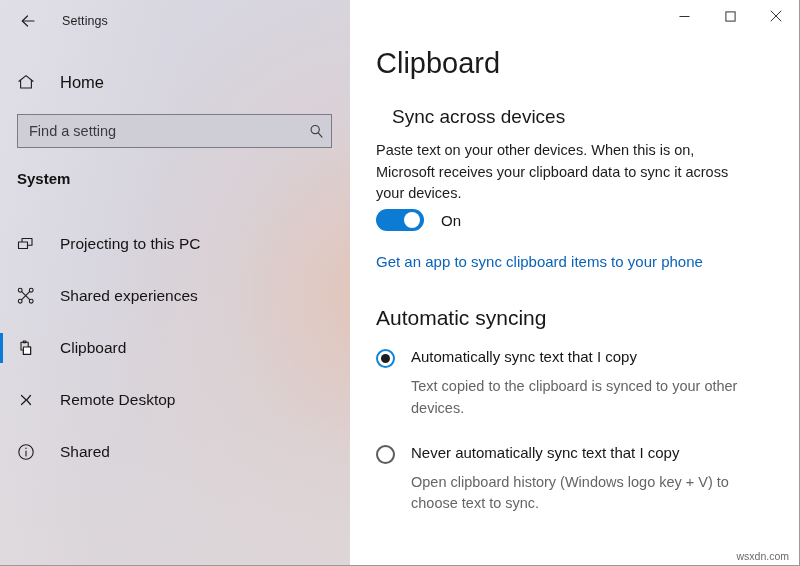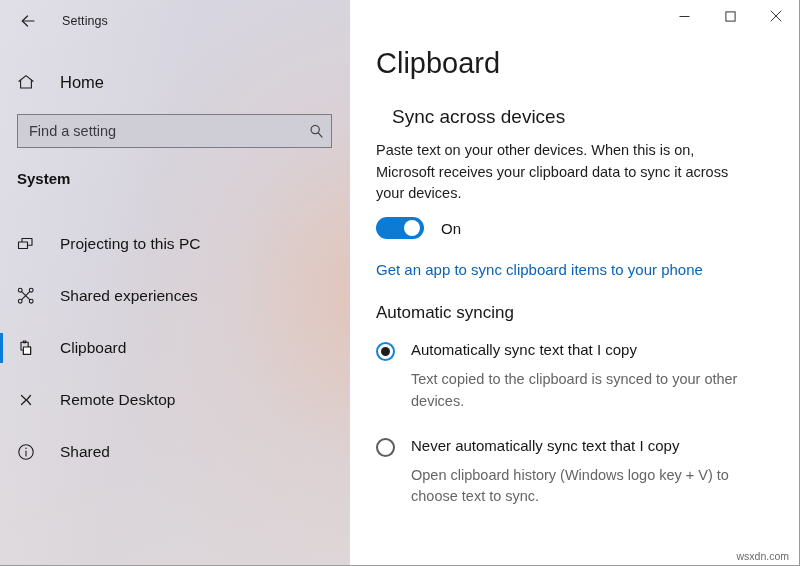--- a/index.html
+++ b/index.html
@@ -205,21 +205,21 @@
   .desc {
     font-size: 14.5px;
     color: #1c1c1c;
     line-height: 1.5;
     margin: 12px 0 0 0;
     max-width: 360px;
   }
   .toggle-row {
     display: flex;
     align-items: center;
-    margin-top: 12px;
+    margin-top: 4px;
   }
   .toggle {
     width: 48px;
     height: 22px;
     border-radius: 11px;
     background: #0b7bd4;
     position: relative;
     flex: 0 0 auto;
   }
   .toggle .knob {
@@ -237,23 +237,23 @@
     color: #161616;
   }
   .link {
     display: inline-block;
     margin-top: 22px;
     font-size: 15px;
     color: #0b63b8;
     text-decoration: none;
   }
   .sub-heading {
-    font-size: 17px;
+    font-size: 21px;
     color: #171717;
-    margin-top: 24px;
+    margin-top: 35px;
   }
   .radio-group { margin-top: 18px; }
   .radio-row {
     display: flex;
     align-items: flex-start;
   }
   .radio {
     width: 19px;
     height: 19px;
     border-radius: 50%;

